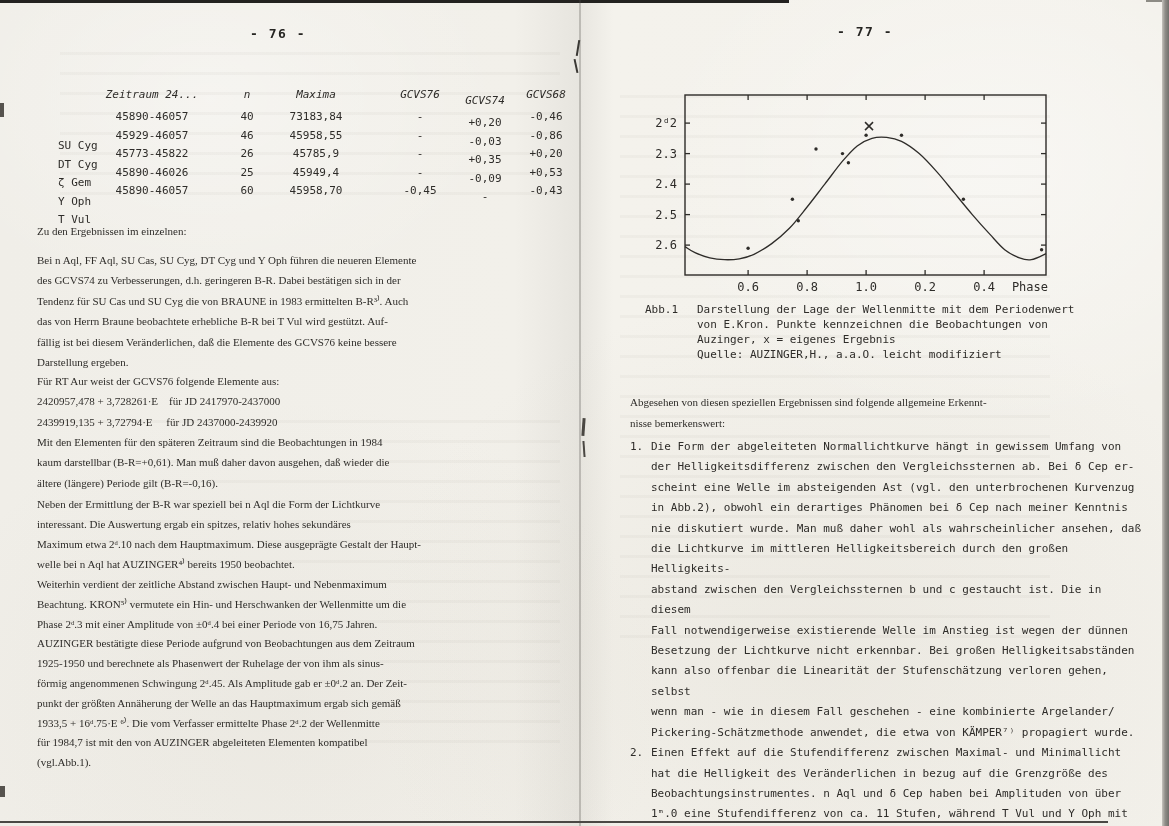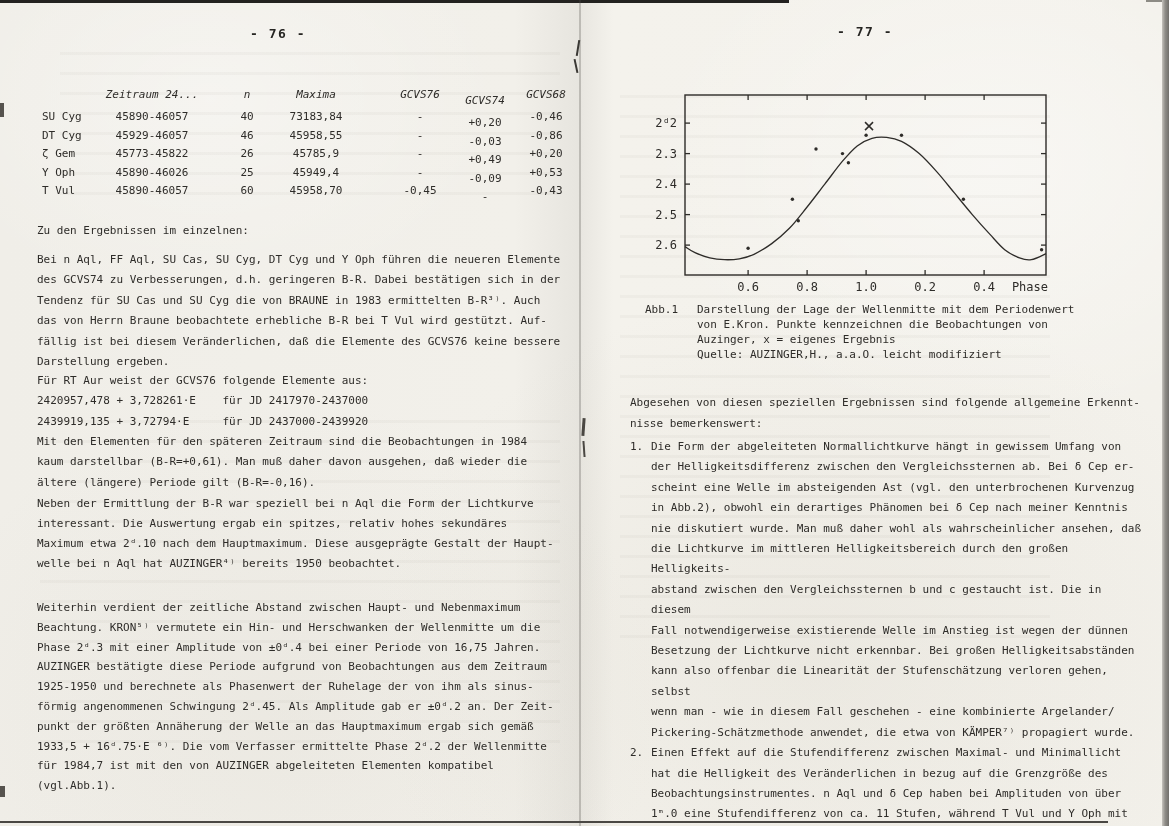--- a/index.html
+++ b/index.html
@@ -21,27 +21,28 @@
   .page{position:absolute;top:0;bottom:0;}
   .page-left{left:0;width:531px;}
   .page-right{left:580px;width:583px;padding-left:6px;}
   .page-num{
     position:absolute;font-size:13px;font-weight:bold;letter-spacing:1.5px;
     color:#262522;white-space:pre;
   }
   .para{
     position:absolute;font-size:11px;line-height:20.4px;white-space:pre-wrap;
     color:#2e2c29;
+    font-family:Liberation Serif, serif;
   }
   .eq{line-height:20.4px;white-space:pre;}
   
   .dtable{position:absolute;left:38px;top:88px;width:541px;height:125px;font-size:11px;}
   .trow{position:absolute;left:0;right:0;height:18.6px;}
   .trow .cell{position:absolute;white-space:nowrap;transform:translateX(-50%);color:#2e2c29;}
-  .trow .c0{left:4px;transform:none;}
+  .trow .c0{left:20px;transform:none;margin-top:29px;}
   .trow .c1{left:114px;}
   .trow .c2{left:209px;}
   .trow .c3{left:278px;}
   .trow .c4{left:382px;}
   .trow .c5{left:447px;margin-top:6px;}
   .trow .c6{left:508px;}
   
   .figure{position:absolute;left:638px;top:85px;width:430px;height:215px;}
   #chart-svg{position:absolute;left:0;top:0;}
   #chart-svg text{font-family:"DejaVu Sans Mono","Liberation Mono",monospace;font-size:12px;fill:#2e2c29;}
@@ -111,21 +112,21 @@
         <span class="cell c4">-</span>
         <span class="cell c5">-0,03</span>
         <span class="cell c6">-0,86</span>
       </div>
       <div class="trow" style="top:59px;">
         <span class="cell c0">ζ Gem</span>
         <span class="cell c1">45773-45822</span>
         <span class="cell c2">26</span>
         <span class="cell c3">45785,9</span>
         <span class="cell c4">-</span>
-        <span class="cell c5">+0,49</span>
+        <span class="cell c5">+0,35</span>
         <span class="cell c6">+0,20</span>
       </div>
       <div class="trow" style="top:77.5px;">
         <span class="cell c0">Y Oph</span>
         <span class="cell c1">45890-46026</span>
         <span class="cell c2">25</span>
         <span class="cell c3">45949,4</span>
         <span class="cell c4">-</span>
         <span class="cell c5">-0,09</span>
         <span class="cell c6">+0,53</span>
@@ -151,21 +152,21 @@
     <div class="para" style="left:37px;top:371px;width:545px;">Für RT Aur weist der GCVS76 folgende Elemente aus:</div>
     <div class="para eq" style="left:37px;top:391px;text-align:center;">2420957,478 + 3,728261·E    für JD 2417970-2437000</div>
     <div class="para eq" style="left:37px;top:412px;">2439919,135 + 3,72794·E     für JD 2437000-2439920</div>
     <div class="para" style="left:37px;top:432px;width:545px;">Mit den Elementen für den späteren Zeitraum sind die Beobachtungen in 1984
 kaum darstellbar (B-R=+0,61). Man muß daher davon ausgehen, daß wieder die
 ältere (längere) Periode gilt (B-R=-0,16).</div>
     <div class="para" style="left:37px;top:494px;width:545px;line-height:20px;">Neben der Ermittlung der B-R war speziell bei n Aql die Form der Lichtkurve
 interessant. Die Auswertung ergab ein spitzes, relativ hohes sekundäres
 Maximum etwa 2ᵈ.10 nach dem Hauptmaximum. Diese ausgeprägte Gestalt der Haupt-
 welle bei n Aql hat AUZINGER⁴⁾ bereits 1950 beobachtet.</div>
-    <div class="para" style="left:37px;top:598px;width:545px;line-height:19.8px;">Weiterhin verdient der zeitliche Abstand zwischen Haupt- und Nebenmaximum
+    <div class="para" style="left:37px;top:575px;width:545px;line-height:19.8px;">Weiterhin verdient der zeitliche Abstand zwischen Haupt- und Nebenmaximum
 Beachtung. KRON⁵⁾ vermutete ein Hin- und Herschwanken der Wellenmitte um die
 Phase 2ᵈ.3 mit einer Amplitude von ±0ᵈ.4 bei einer Periode von 16,75 Jahren.
 AUZINGER bestätigte diese Periode aufgrund von Beobachtungen aus dem Zeitraum
 1925-1950 und berechnete als Phasenwert der Ruhelage der von ihm als sinus-
 förmig angenommenen Schwingung 2ᵈ.45. Als Amplitude gab er ±0ᵈ.2 an. Der Zeit-
 punkt der größten Annäherung der Welle an das Hauptmaximum ergab sich gemäß
 1933,5 + 16ᵈ.75·E ⁶⁾. Die vom Verfasser ermittelte Phase 2ᵈ.2 der Wellenmitte
 für 1984,7 ist mit den von AUZINGER abgeleiteten Elementen kompatibel
 (vgl.Abb.1).</div>
   </div>

